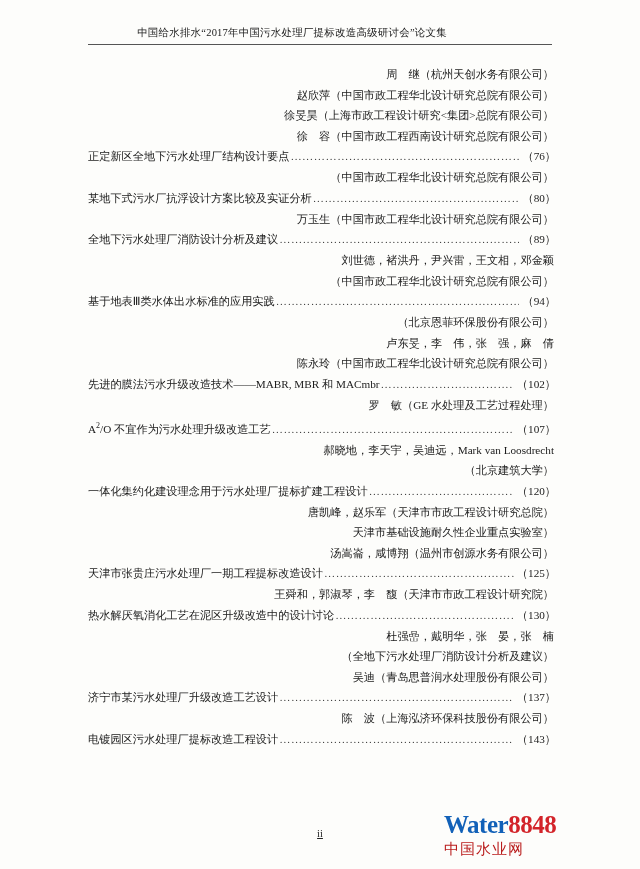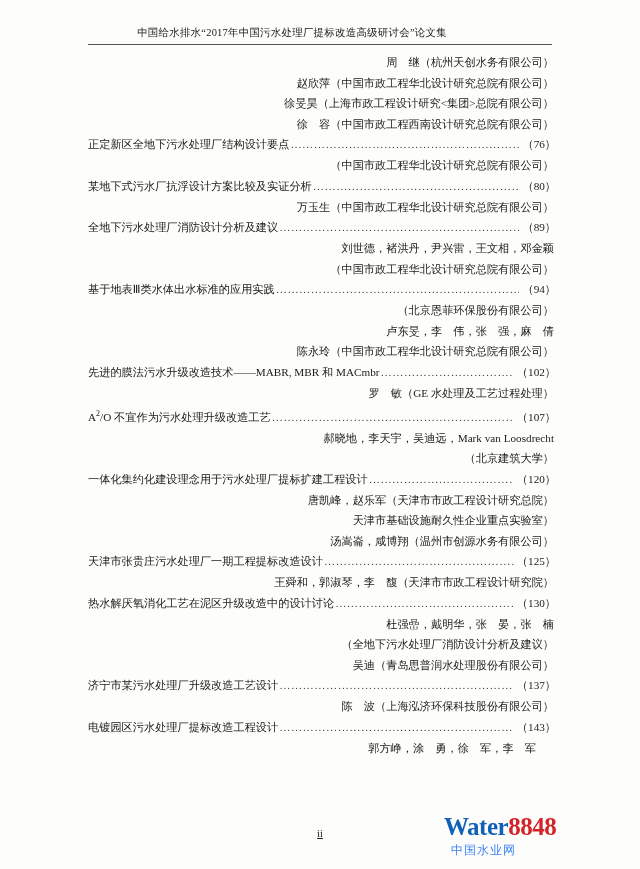--- a/index.html
+++ b/index.html
@@ -34,21 +34,21 @@
   }
   .header-rule {
     position: absolute;
     top: 44px;
     left: 88px;
     width: 464px;
     border-top: 1px solid #555;
   }
   .content {
     position: absolute;
-    top: 52px;
+    top: 64px;
     left: 88px;
     width: 468px;
   }
   .entry {
     margin-bottom: 0px;
   }
   .line {
     font-size: 11.2px;
     line-height: 20.5px;
     white-space: nowrap;
@@ -108,25 +108,24 @@
     font-family: Liberation Serif, serif;
     font-weight: bold;
     font-size: 25px;
     line-height: 28px;
     letter-spacing: -0.5px;
   }
   .wm-water { color: #1261b8; }
   .wm-num { color: #d3242a; }
   .wm-bottom {
     font-family: "DejaVu Sans", sans-serif;
-    font-size: 12px;
-    color: #3b82f6;
+    font-size: 15px;
+    color: #b91c1c;
     letter-spacing: 1px;
     margin-top: 1px;
-    margin-left: 7px;
   }
 </style>
 </head>
 <body>
 
 <div class="page">
 
   <div class="header">中国给水排水“2017年中国污水处理厂提标改造高级研讨会”论文集</div>
   <div class="header-rule"></div>
 
@@ -235,21 +234,20 @@
       </div>
       <div class="line right">陈　波（上海泓济环保科技股份有限公司）</div>
     </div>
 
     <div class="entry">
       <div class="title-line">
         <span class="title-text">电镀园区污水处理厂提标改造工程设计</span>
         <span class="leader">…………………………………………………………………</span>
         <span class="pagenum">（143）</span>
       </div>
-      <div class="line center-right">郭方峥，涂　勇，徐　军，李　军</div>
     </div>
   </div>
 
   <div class="folio">ii</div>
 
   <div class="watermark">
     <div class="wm-top"><span class="wm-water">Water</span><span class="wm-num">8848</span></div>
     <div class="wm-bottom">中国水业网</div>
   </div>
 

